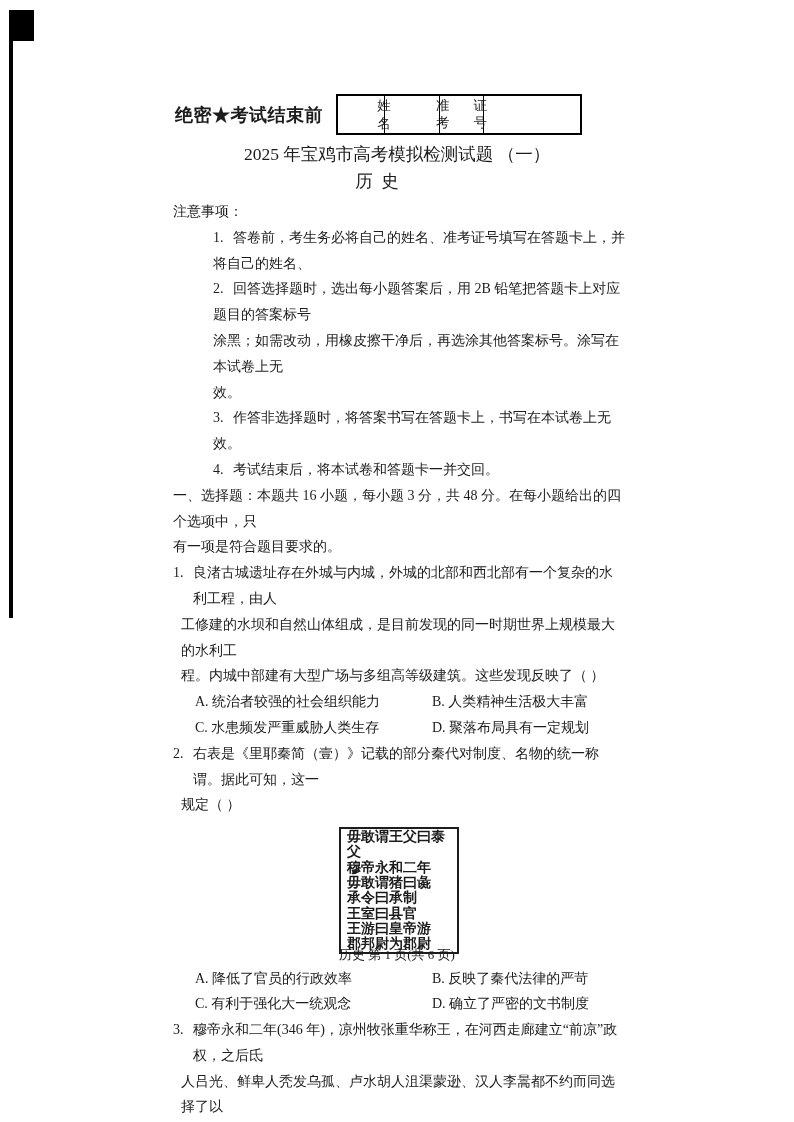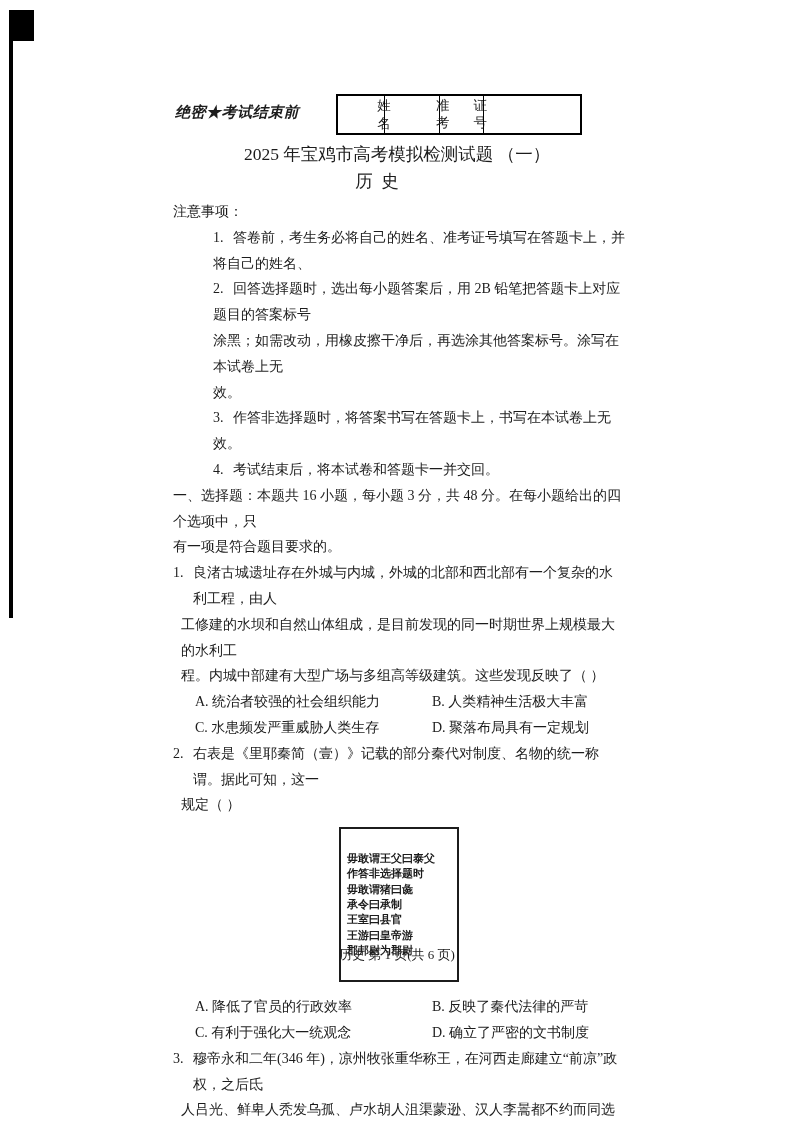--- a/index.html
+++ b/index.html
@@ -7,21 +7,21 @@
     width:794px; height:1122px; background:#ffffff;
     font-family:"Liberation Serif","DejaVu Serif",serif;
     color:#1c1c1c;
   }
   .page { position:relative; width:794px; height:1122px; background:#fff; overflow:hidden; }
 
   
   .corner-square { position:absolute; left:9px; top:10px; width:25px; height:31px; background:#000; }
   .corner-bar    { position:absolute; left:9px; top:41px; width:4px;  height:577px; background:#000; }
 
-  .secrecy { position:absolute; left:175px; top:103px; font-weight:bold; font-size:15px; letter-spacing:0.5px;font-style:italic; }
+  .secrecy { position:absolute; left:175px; top:103px; font-weight:bold; font-size:18px; letter-spacing:0.5px; }
 
   .htable { position:absolute; left:336px; top:94px; width:246px; height:41px;
             border:2px solid #000; box-sizing:border-box; display:flex; }
   .htable .cell { box-sizing:border-box; display:flex; align-items:center; justify-content:center;
                   font-size:13.5px; border-left:1.5px solid #000; }
   .htable .cell:first-child { border-left:none; }
   .c-name-label   { width:37px;padding-left:46px; }
   .c-name-value   { width:55px; }
   .c-ticket-label { width:44px; flex-direction:row; font-size:12.5px; line-height:1.25;gap:24px; }
   .c-ticket-value { width:106px; flex:1; }
@@ -35,22 +35,22 @@
   .num { display:inline-block; width:20px; }
 
   .question { position:relative; }
   .q-num { position:absolute; left:0; top:0; }
   .q-line-first { padding-left:20px; }
   .q-line { padding-left:8px; }
 
   .opt-row { padding-left:22px; }
   .opt-left { display:inline-block; width:237px; }
 
-  .qbox { width:104px; border:2px solid #1c1c1c; margin:9px auto 12px auto; padding:22px 6px;
-          font-weight:bold; font-size:11px; line-height:15.3px; }
+  .qbox { width:104px; border:2px solid #1c1c1c; margin:9px auto 12px auto; padding:0 6px;
+          font-weight:bold; font-size:14px; line-height:15.3px; }
 
   .footer { position:absolute; left:0; top:946px; width:794px; text-align:center; font-size:13px; }
 </style>
 </head>
 <body>
 
 <div class="page">
 
   <div class="corner-square"></div>
   <div class="corner-bar"></div>
@@ -92,21 +92,21 @@
           <div class="q-line">程。内城中部建有大型广场与多组高等级建筑。这些发现反映了（  ）</div>
           <div class="opt-row"><span class="opt-left">A. 统治者较强的社会组织能力</span><span>B. 人类精神生活极大丰富</span></div>
           <div class="opt-row"><span class="opt-left">C. 水患频发严重威胁人类生存</span><span>D. 聚落布局具有一定规划</span></div>
         </div>
         <div class="question">
           <span class="q-num">2.</span>
           <div class="q-line-first">右表是《里耶秦简（壹）》记载的部分秦代对制度、名物的统一称谓。据此可知，这一</div>
           <div class="q-line">规定（  ）</div>
           <div class="qbox">
             <div>毋敢谓王父曰泰父</div>
-            <div>作答非选择题时</div>
+            <div>穆帝永和二年</div>
             <div>毋敢谓猪曰彘</div>
             <div>承令曰承制</div>
             <div>王室曰县官</div>
             <div>王游曰皇帝游</div>
             <div>郡邦尉为郡尉</div>
           </div>
           <div class="opt-row"><span class="opt-left">A. 降低了官员的行政效率</span><span>B. 反映了秦代法律的严苛</span></div>
           <div class="opt-row"><span class="opt-left">C. 有利于强化大一统观念</span><span>D. 确立了严密的文书制度</span></div>
         </div>
         <div class="question">

